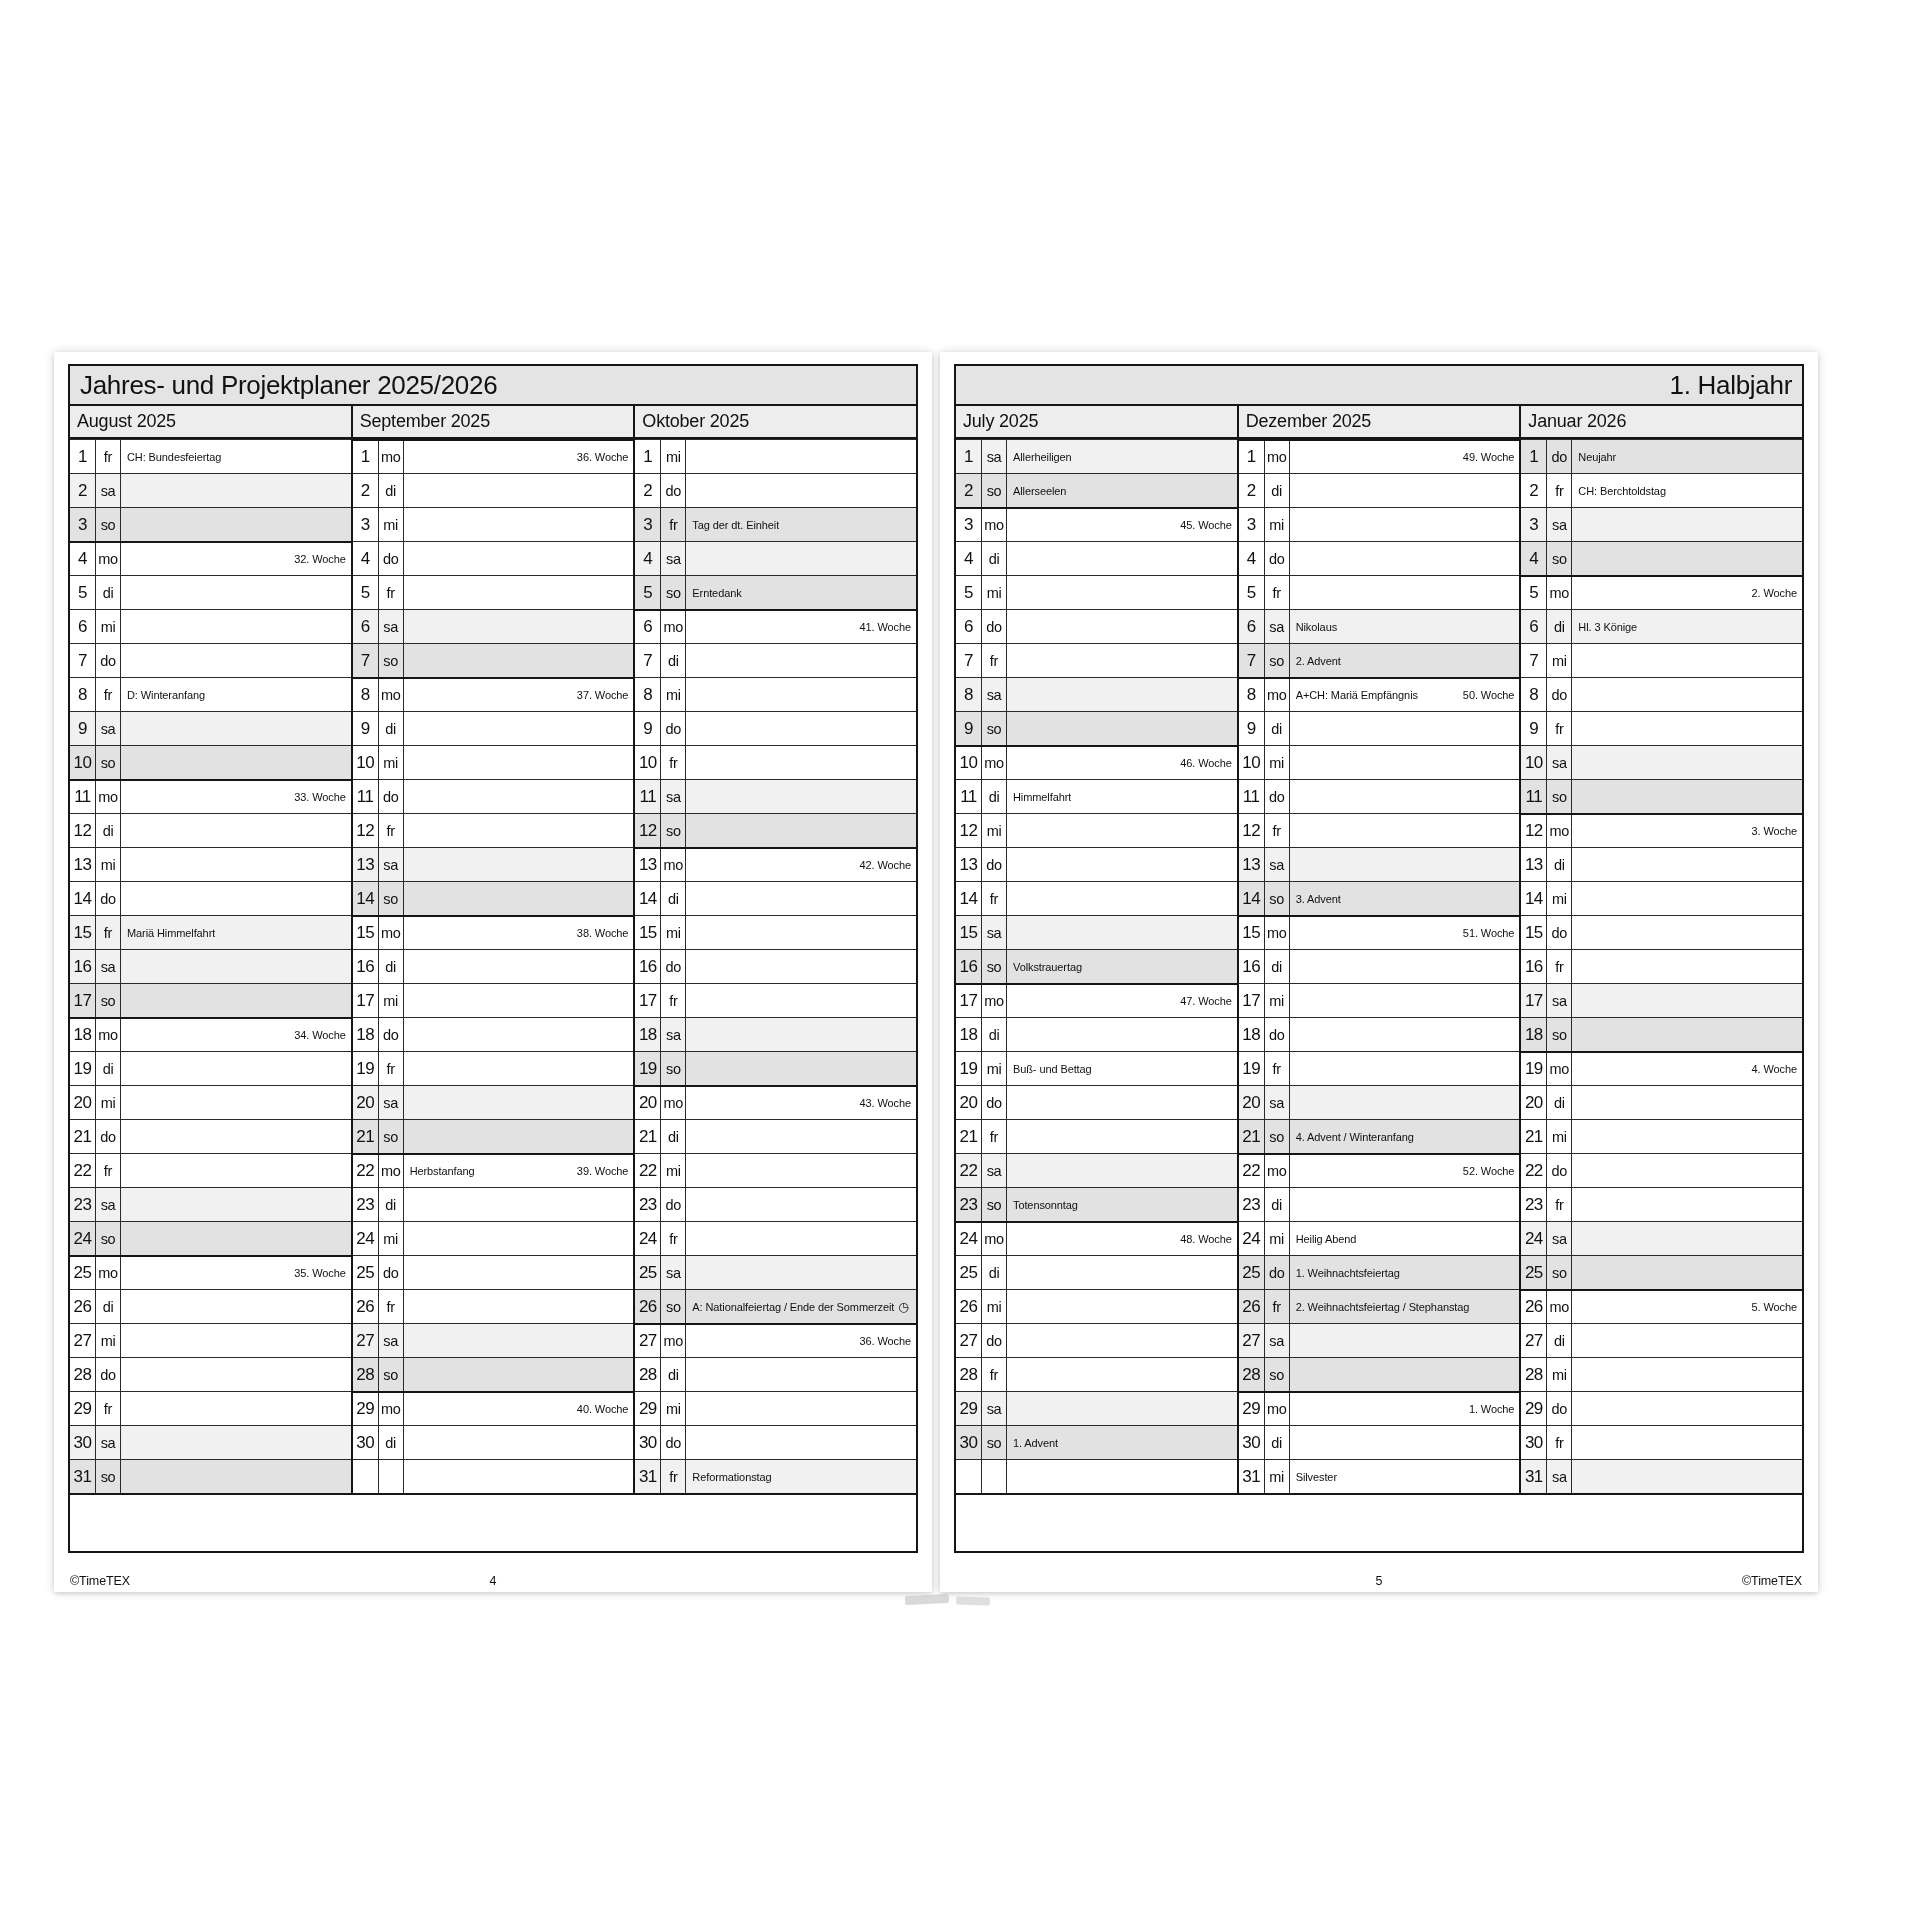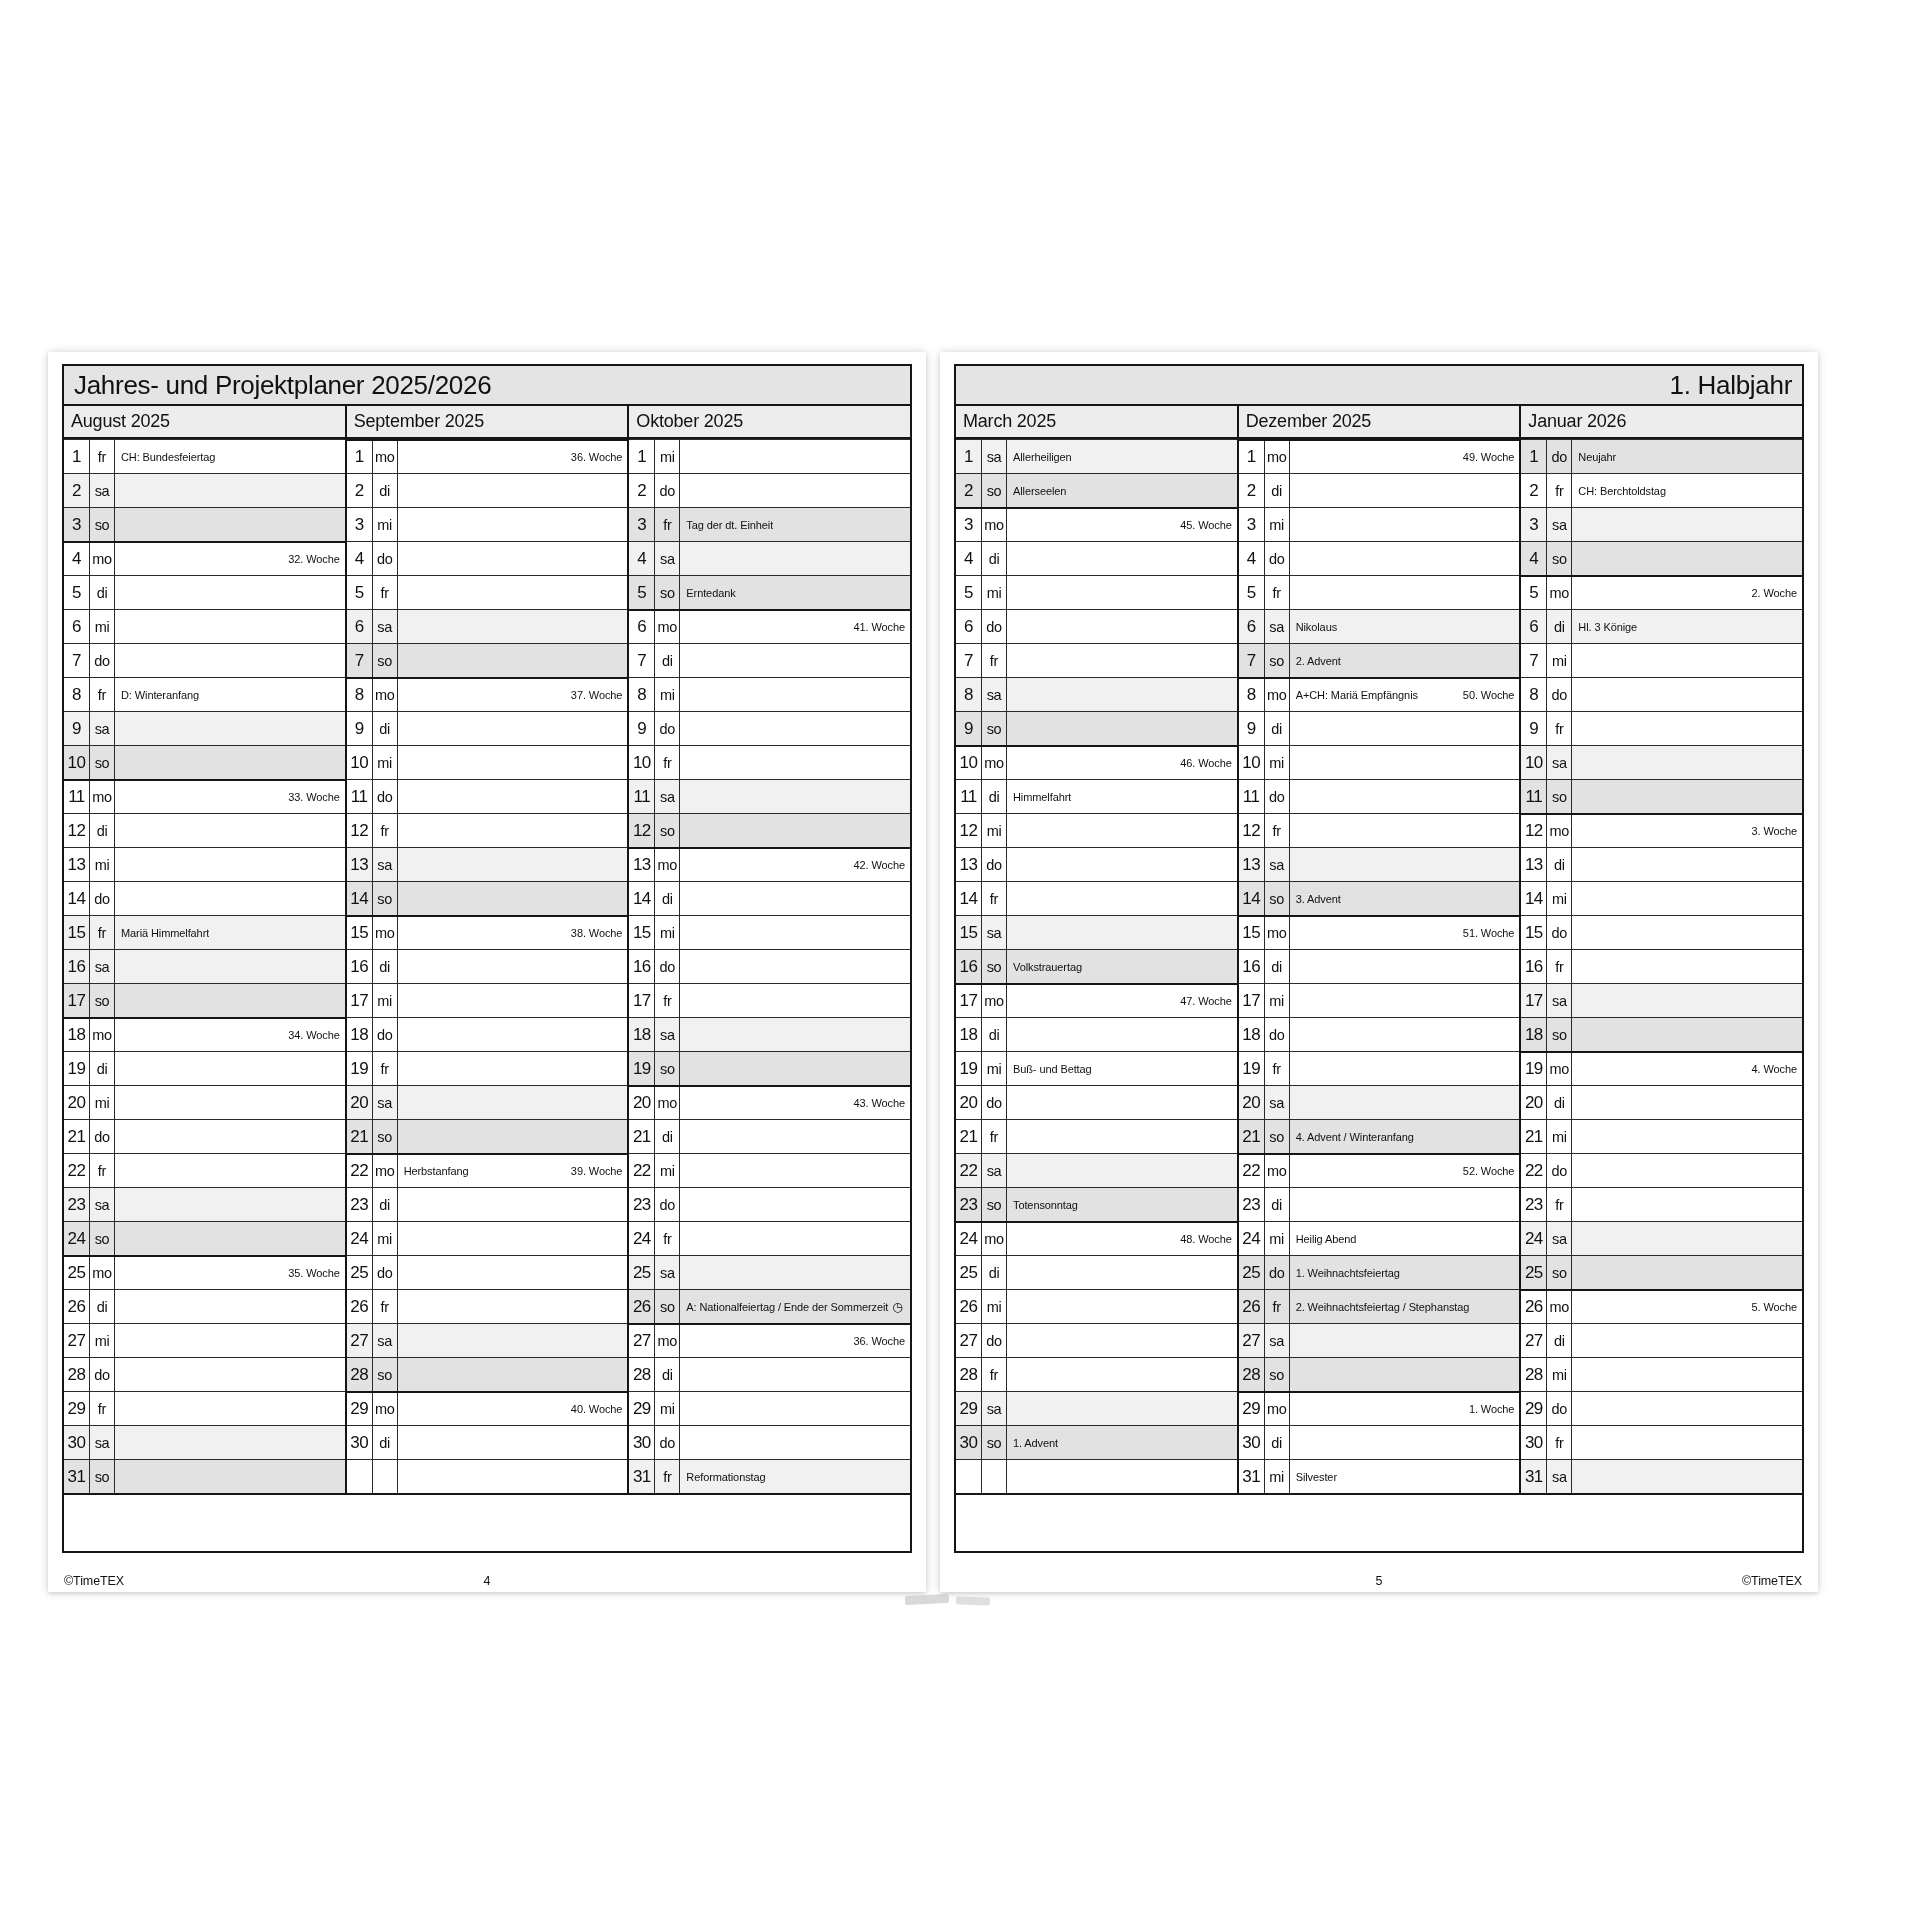--- a/index.html
+++ b/index.html
@@ -9,21 +9,21 @@
     font-family:"Liberation Sans","DejaVu Sans",sans-serif;
     color:#111;
     -webkit-font-smoothing:antialiased;
   }
   .page{
     position:absolute;top:352px;width:878px;height:1240px;
     background:#fff;
     box-shadow:0 0 9px rgba(0,0,0,.16), 0 2px 4px rgba(0,0,0,.10);
     padding:12px 14px 0 14px;box-sizing:border-box;
   }
-  .page.left{left:48px;}
+  .page.left{left:54px;}
   .page.right{left:940px;}
 
   .titlebar{
     height:42px;border:2px solid #151515;background:#e4e4e4;
     display:flex;align-items:center;
     font-size:26px;letter-spacing:-0.3px;
     padding:0 10px;box-sizing:border-box;
   }
   .titlebar.right-align{justify-content:flex-end;}
 
@@ -622,21 +622,21 @@
   </div>
 </div>
 
 <div class="page right">
   <div class="titlebar right-align">
     <span>1. Halbjahr</span>
   </div>
   <div class="cal-table">
     <div class="months-row" id="months-right">
         <div class="month">
-          <div class="month-header">March 2025</div>
+          <div class="month-header">July 2025</div>
           <div class="row sl">
             <div class="cell num">1</div>
             <div class="cell abbr">sa</div>
             <div class="cell note-cell">
               <span class="note-text">Allerheiligen</span>
             </div>
           </div>
           <div class="row sd">
             <div class="cell num">2</div>
             <div class="cell abbr">so</div>

